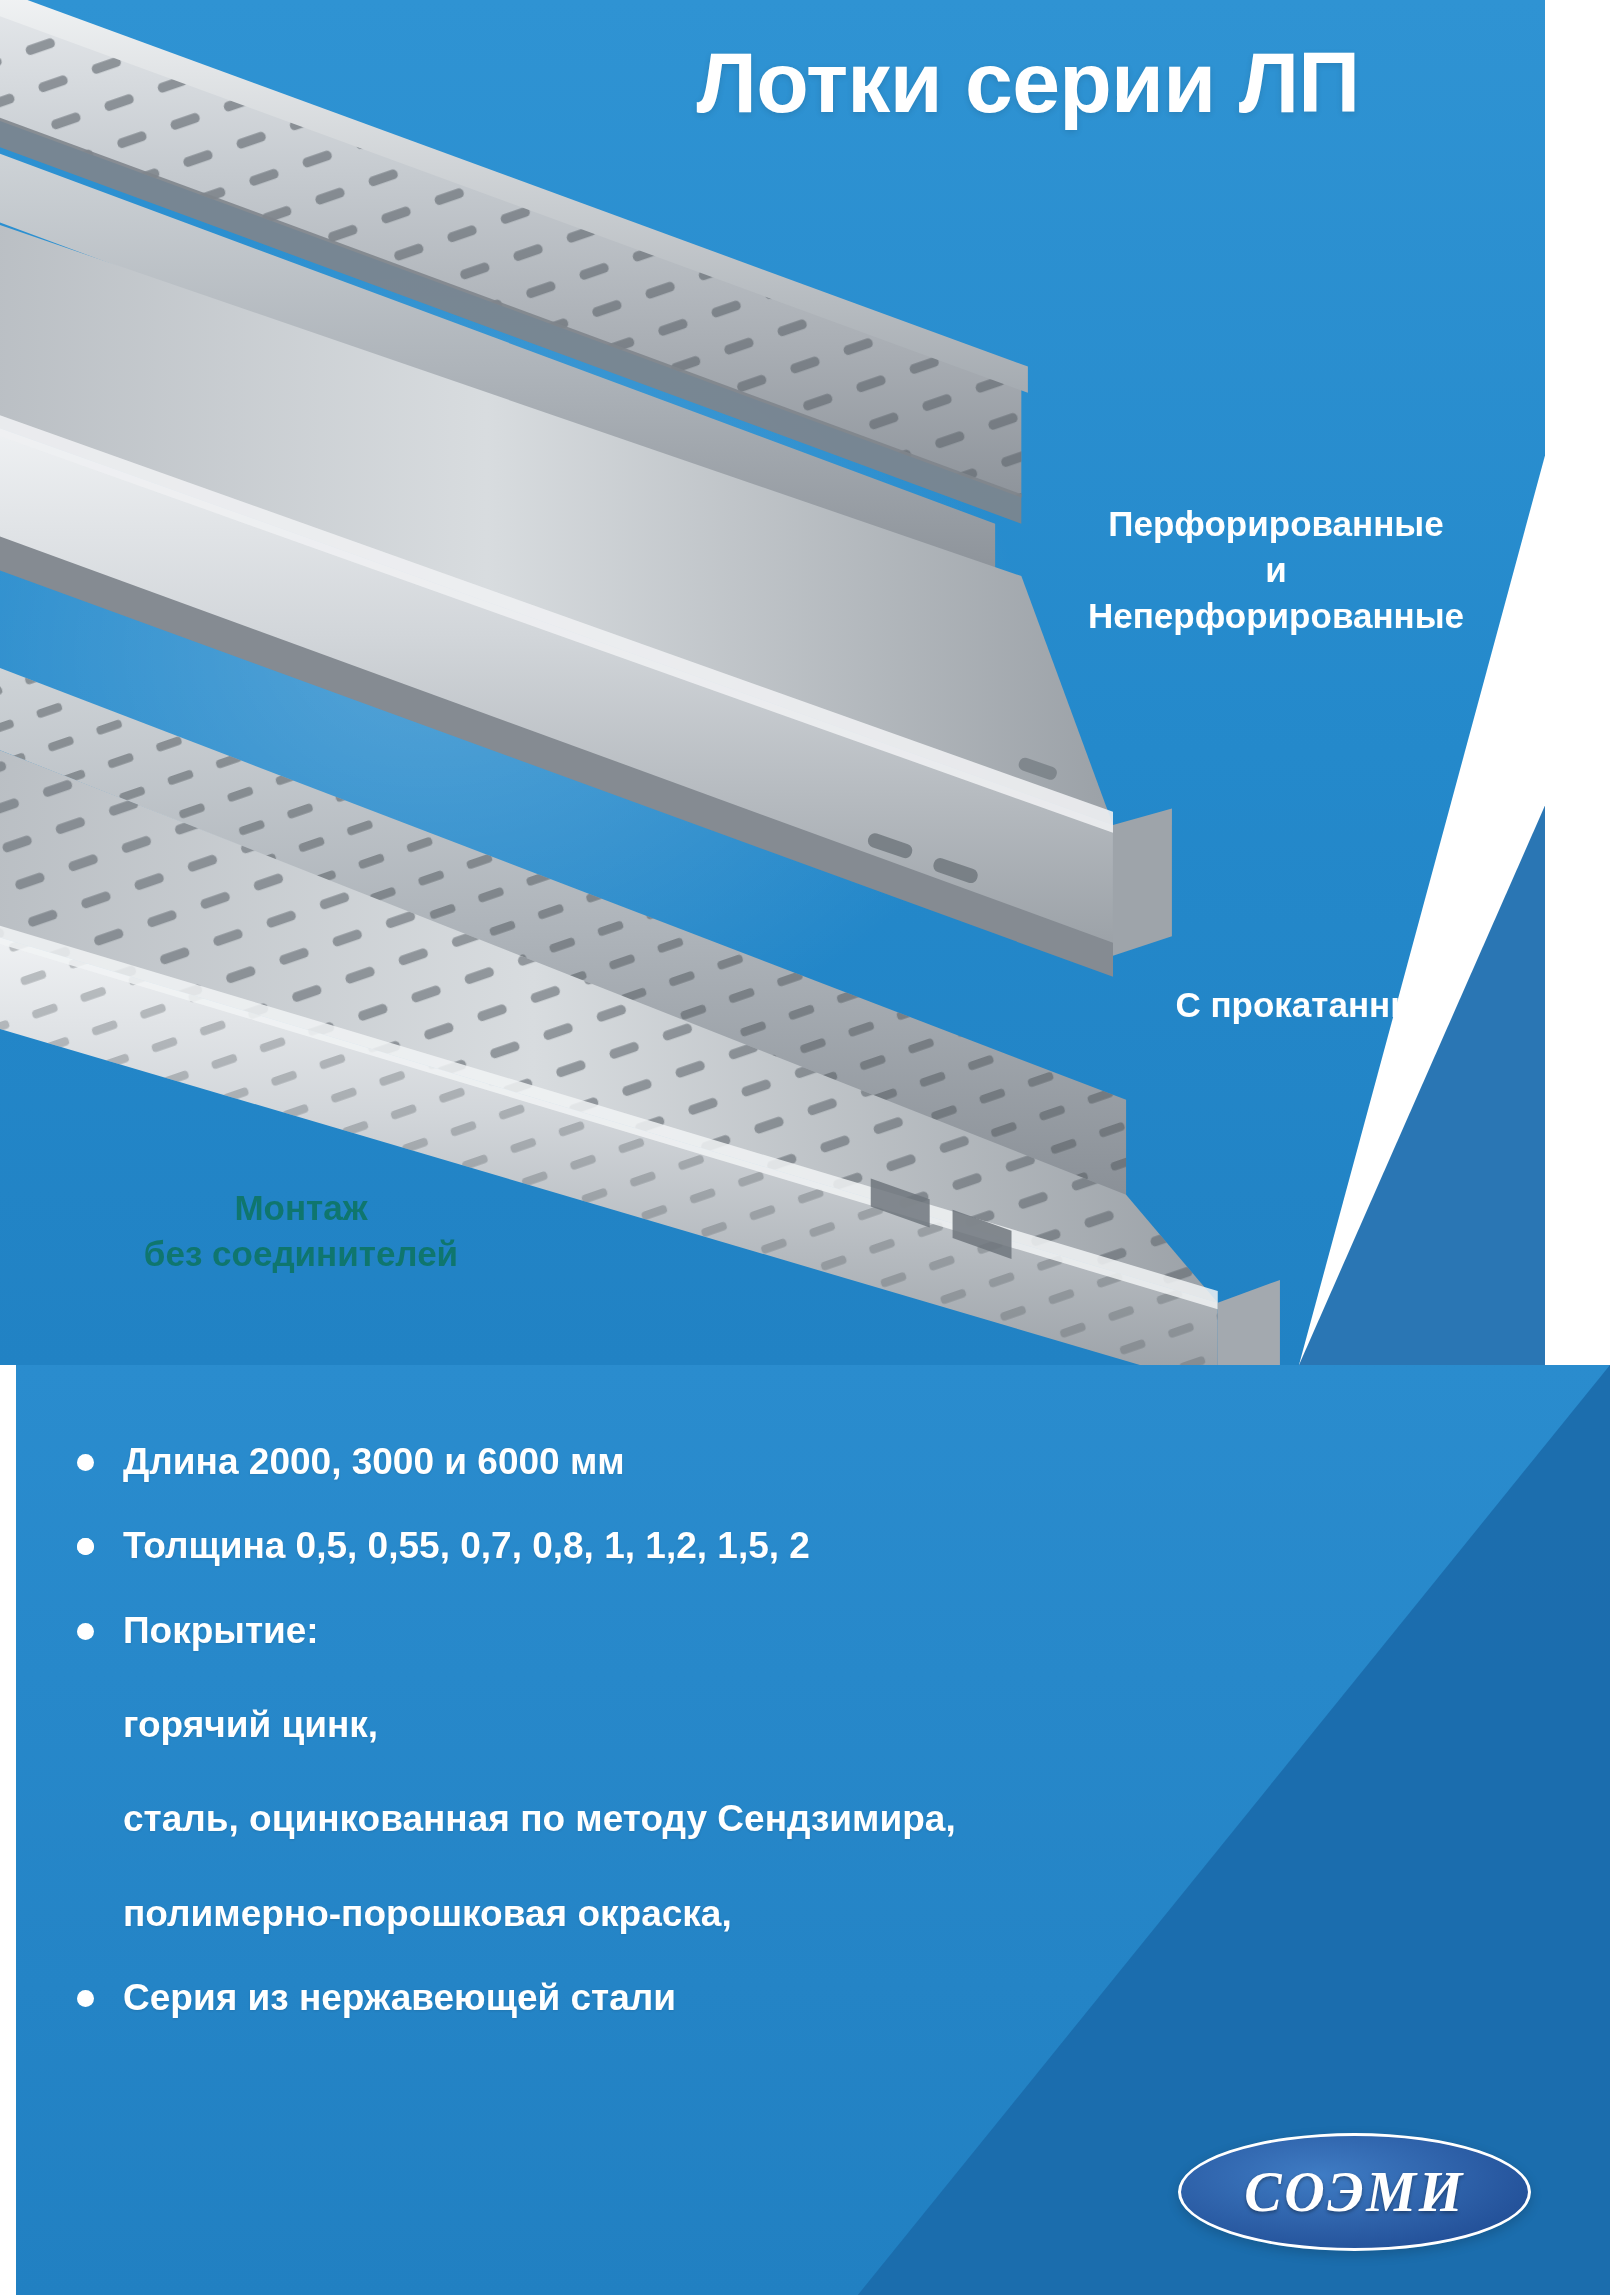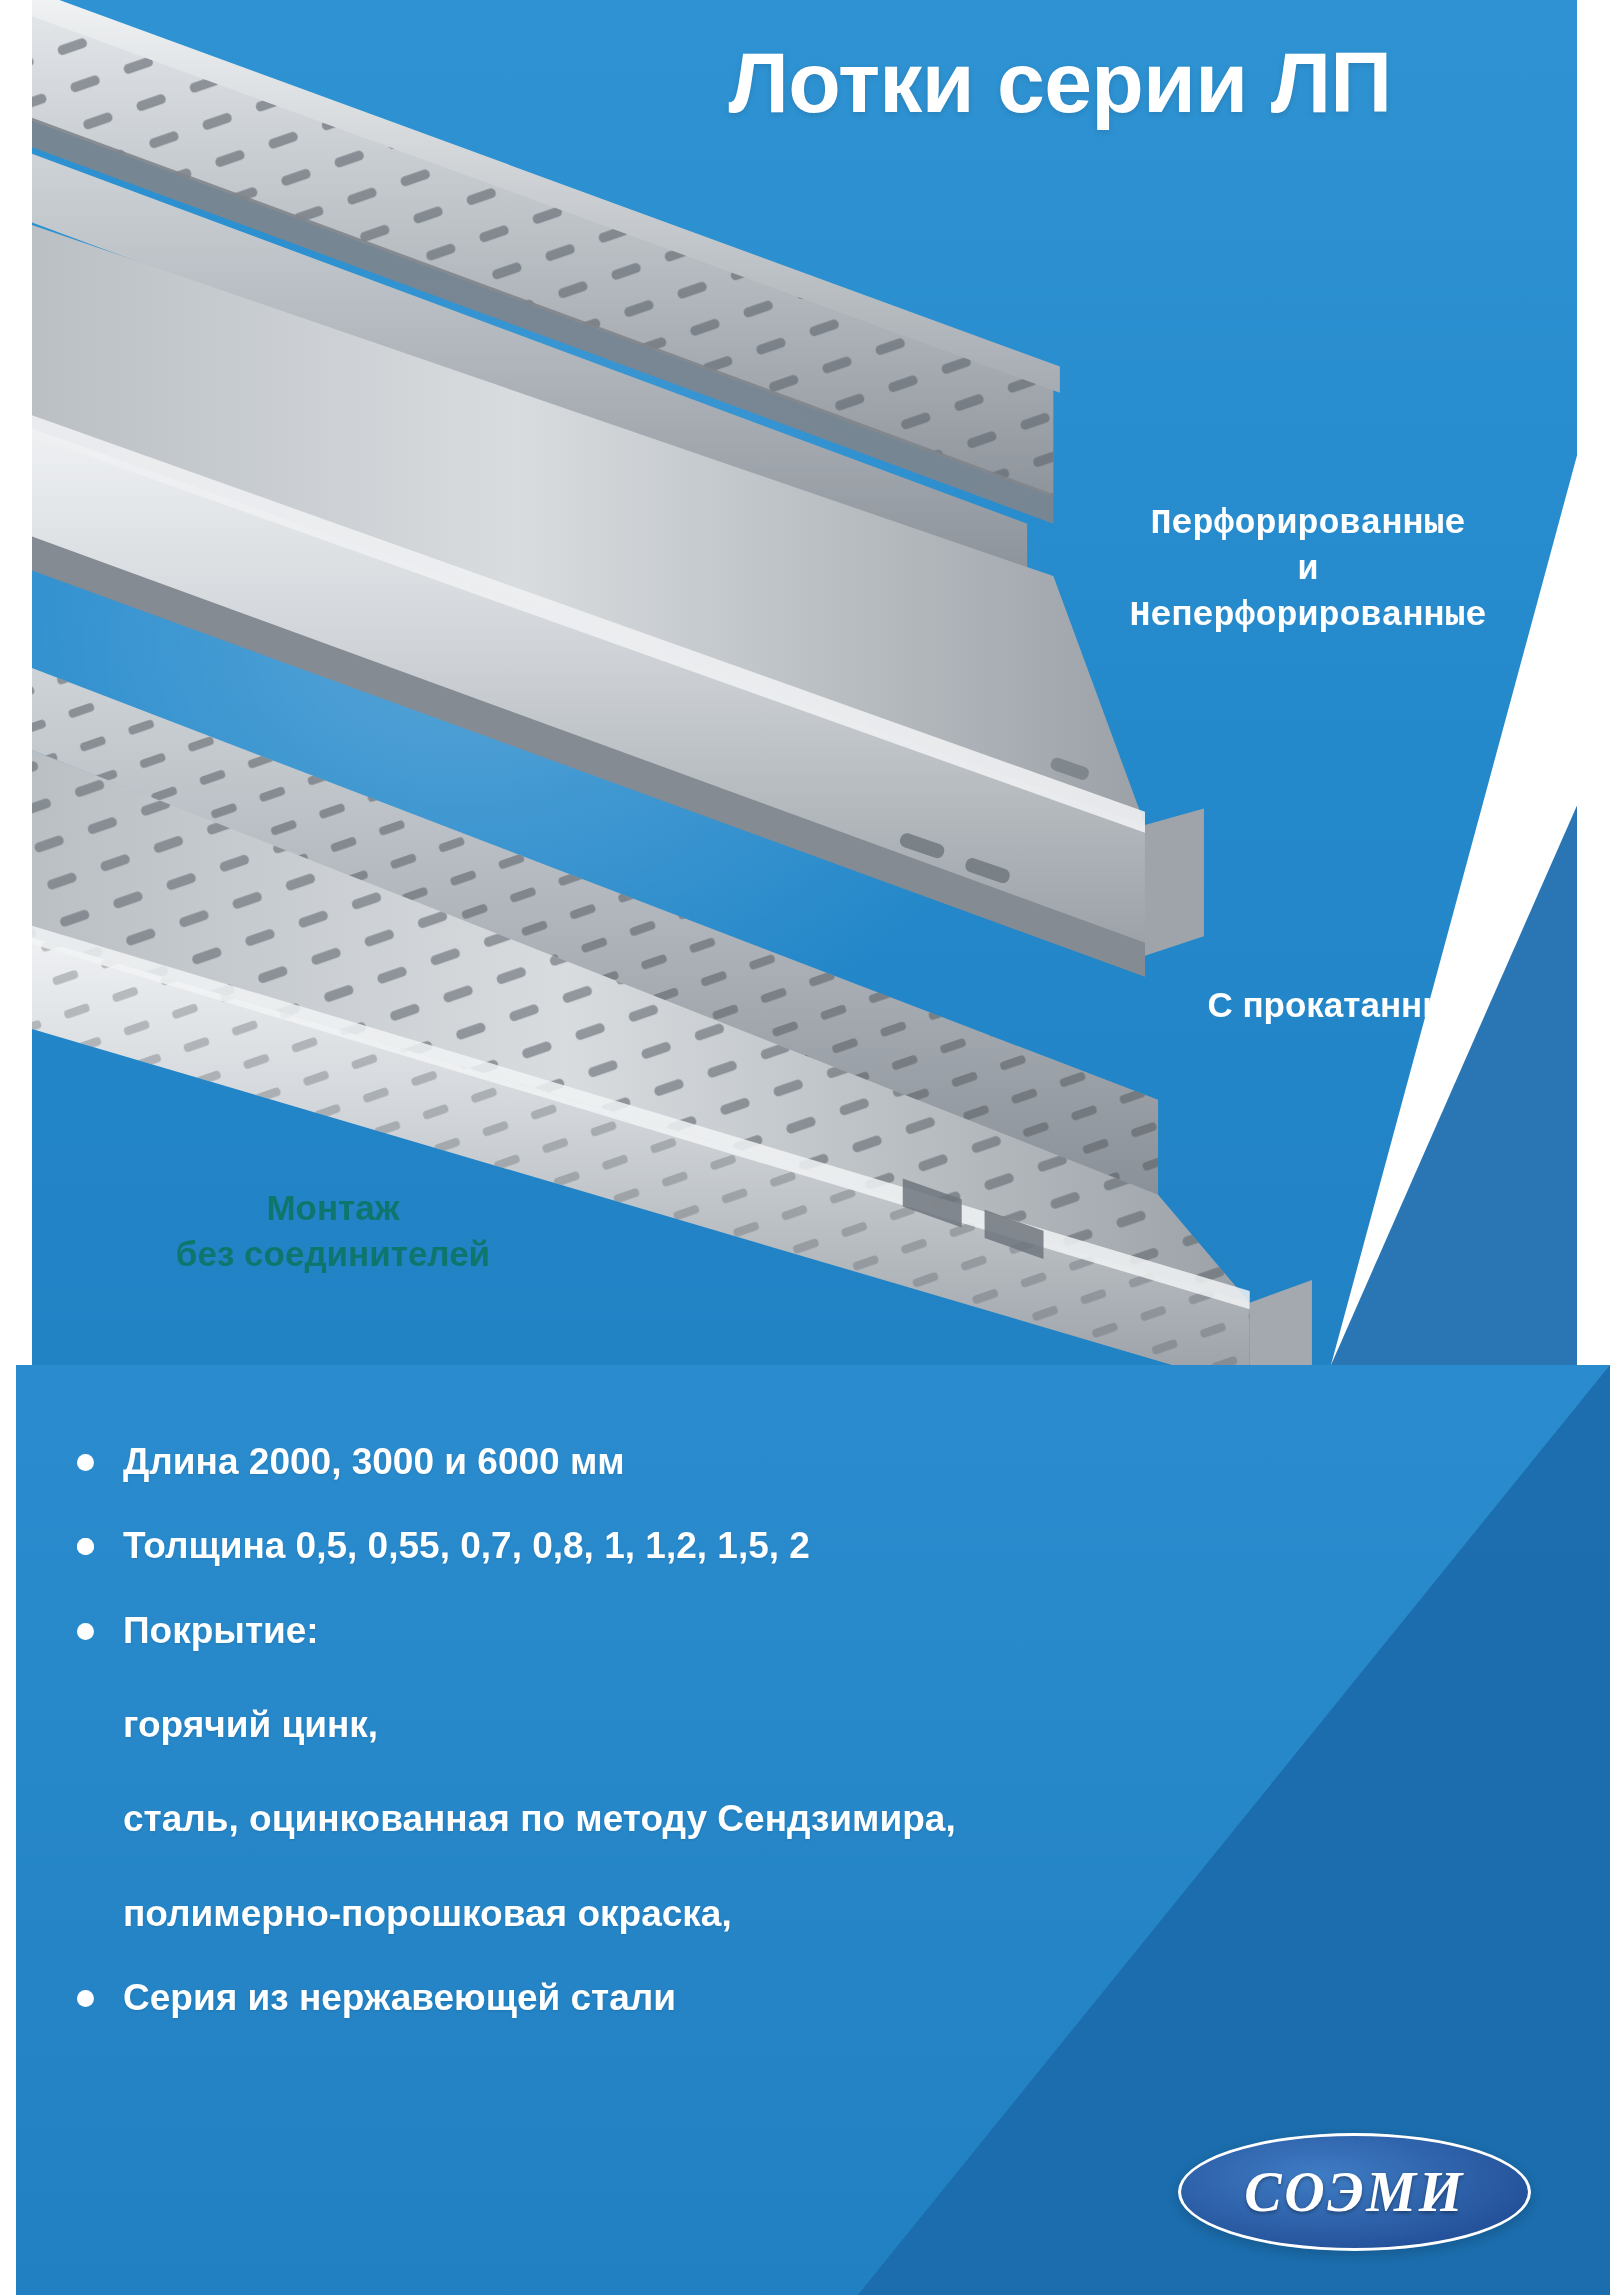--- a/index.html
+++ b/index.html
@@ -22,21 +22,20 @@
 
   
   .hero {
     position: absolute;
     left: 0;
     top: 0;
     width: 1545px;
     height: 1365px;
     background: #ffffff;
     overflow: hidden;
-    margin-left: 32px;
   }
 
   
   .hero-blue {
     position: absolute;
     left: 0; top: 0;
     width: 1623px; height: 1365px;
     background: #2a8fd0;
     background: linear-gradient(180deg, #2f93d3 0%, #2489cb 55%, #2182c4 100%);
     clip-path: polygon(0 0, 1623px 0, 1623px 167px, 1299px 1365px, 0 1365px);
@@ -87,21 +86,20 @@
   .label-perf {
     position: absolute;
     left: 975px;
     top: 501px;
     width: 602px;
     text-align: center;
     color: #ffffff;
     font-weight: bold;
     font-size: 35px;
     line-height: 1.32;
-    font-family: Liberation Mono, monospace;
   }
 
   .label-lock {
     position: absolute;
     left: 988px;
     top: 982px;
     width: 458px;
     text-align: right;
     color: #ffffff;
     font-weight: bold;

